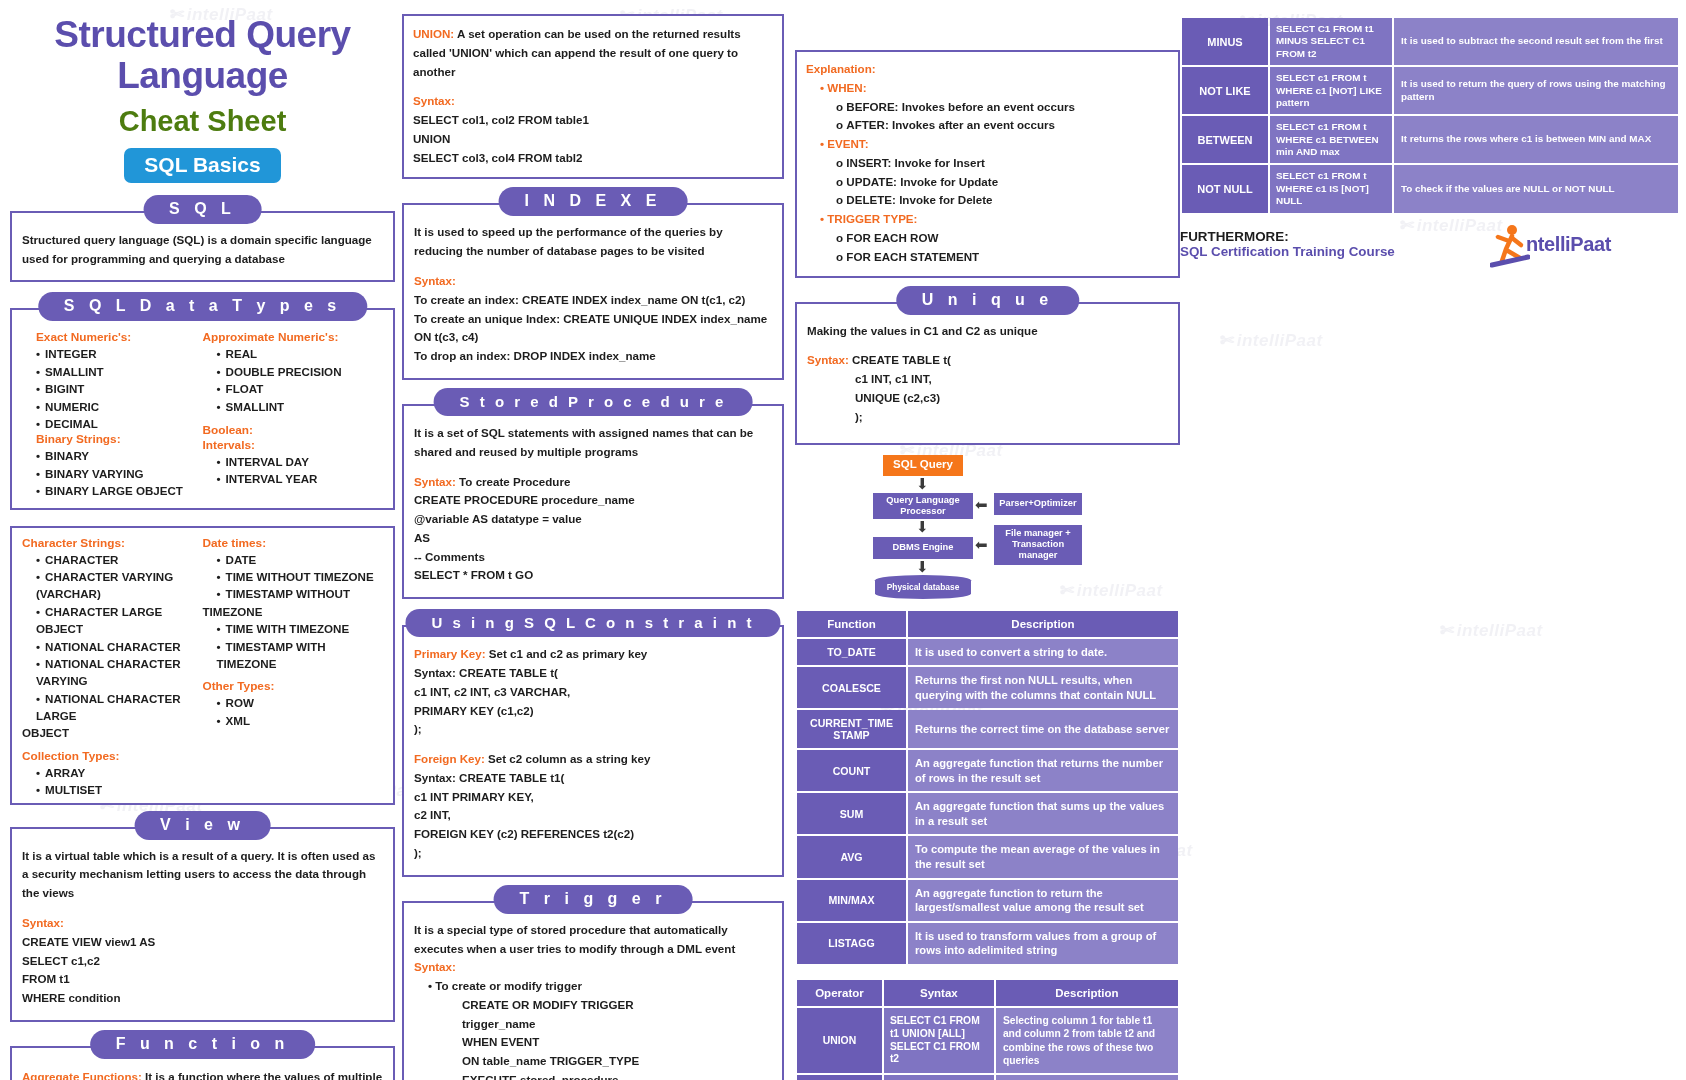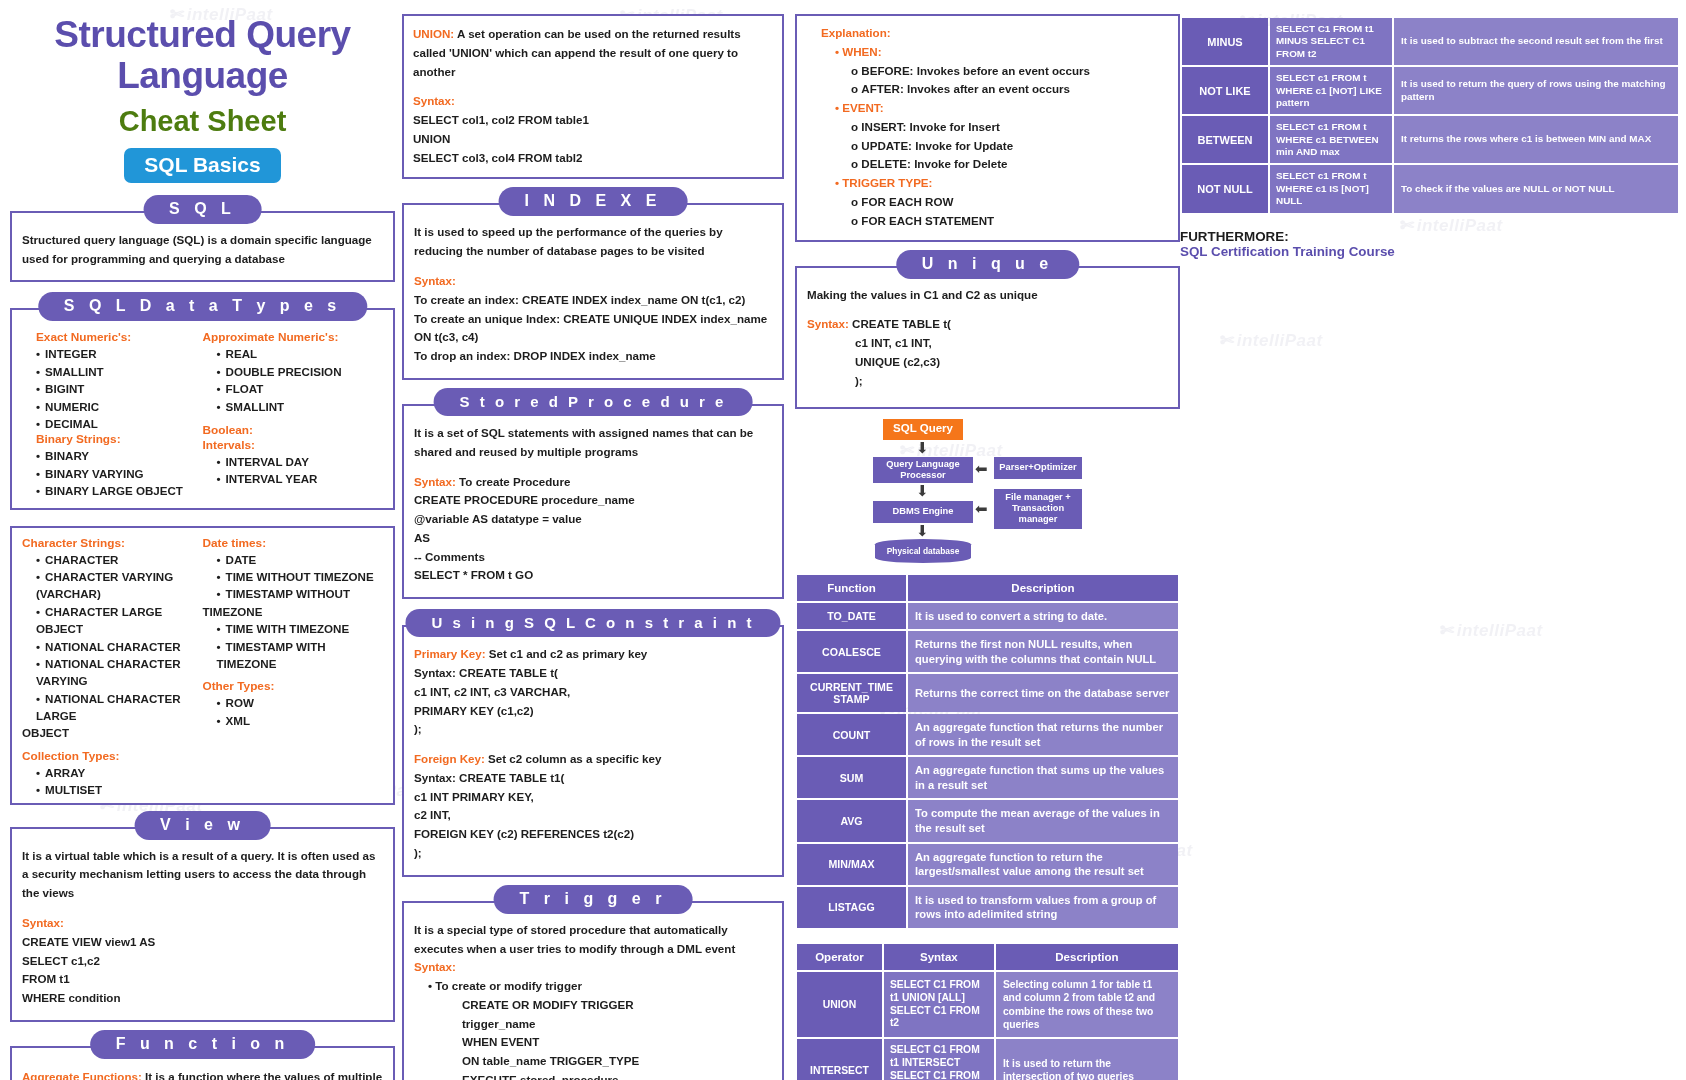--- a/index.html
+++ b/index.html
@@ -332,21 +332,21 @@
       <div class="sec-box" style="padding-top:18px;">
         <div class="txt">
           <span class="lbl-or">Primary Key:</span><span> Set c1 and c2 as primary key</span>
         </div>
         <div class="txt">Syntax: CREATE TABLE t(</div>
         <div class="txt">c1 INT, c2 INT, c3 VARCHAR,</div>
         <div class="txt">PRIMARY KEY (c1,c2)</div>
         <div class="txt">);</div>
         <div class="spacer"></div>
         <div class="txt">
-          <span class="lbl-or">Foreign Key:</span><span> Set c2 column as a specific key</span>
+          <span class="lbl-or">Foreign Key:</span><span> Set c2 column as a string key</span>
         </div>
         <div class="txt">Syntax: CREATE TABLE t1(</div>
         <div class="txt">c1 INT PRIMARY KEY,</div>
         <div class="txt">c2 INT,</div>
         <div class="txt">FOREIGN KEY (c2) REFERENCES t2(c2)</div>
         <div class="txt">);</div>
       </div>
     </div>
 
     <div class="sec" style="margin-top:24px;">
@@ -360,21 +360,21 @@
         <div class="txt ind3">WHEN EVENT</div>
         <div class="txt ind3">ON table_name TRIGGER_TYPE</div>
         <div class="txt ind3">EXECUTE stored_procedure</div>
 
       </div>
     </div>
   </div>
 
   <div class="col col-3" style="top:14px;">
 
-    <div class="plain-box" style="padding:8px 24px 9px;">
+    <div class="plain-box" style="padding:8px 9px 9px;margin-top:36px;">
       <div class="txt lbl-or">Explanation:</div>
       <div class="txt ind1 lbl-or">•&nbsp;<span>WHEN:</span></div>
       <div class="txt ind2">o&nbsp;<span>BEFORE: Invokes before an event occurs</span></div>
       <div class="txt ind2">o&nbsp;<span>AFTER: Invokes after an event occurs</span></div>
       <div class="txt ind1 lbl-or">•&nbsp;<span>EVENT:</span></div>
       <div class="txt ind2">o&nbsp;<span>INSERT: Invoke for Insert</span></div>
       <div class="txt ind2">o&nbsp;<span>UPDATE: Invoke for Update</span></div>
       <div class="txt ind2">o&nbsp;<span>DELETE: Invoke for Delete</span></div>
       <div class="txt ind1 lbl-or">•&nbsp;<span>TRIGGER TYPE:</span></div>
       <div class="txt ind2">o&nbsp;<span>FOR EACH ROW</span></div>
@@ -495,16 +495,27 @@
         <td class="syn">SELECT c1 FROM t WHERE c1 IS [NOT] NULL</td>
         <td class="desc">To check if the values are NULL or NOT NULL</td>
       </tr>
     </tbody>
       </table>
 
     <div class="furth">
       <div class="f1">FURTHERMORE:</div>
       <div class="f2">SQL Certification Training Course</div>
 
+      <div class="logo">
+        <svg class="logo-mark" width="40" height="54" viewBox="0 0 40 54">
+          <circle cx="22" cy="9" r="5" fill="#f5761a"></circle>
+          <path d="M22 15 L16 28 L12 40" stroke="#f5761a" stroke-width="4.5" fill="none" stroke-linecap="round"></path>
+          <path d="M22 17 L31 24" stroke="#f5761a" stroke-width="4.5" fill="none" stroke-linecap="round"></path>
+          <path d="M19 20 L8 16" stroke="#f5761a" stroke-width="4.5" fill="none" stroke-linecap="round"></path>
+          <path d="M18 30 L30 37" stroke="#f5761a" stroke-width="4.5" fill="none" stroke-linecap="round"></path>
+          <path d="M2 44 Q20 40 38 36" stroke="#5b4ead" stroke-width="5" fill="none" stroke-linecap="round"></path>
+        </svg>
+        <span class="logo-txt">ntelliPaat</span>
+      </div>
     </div>
   </div>
 
 </div>
 
 </body></html>

